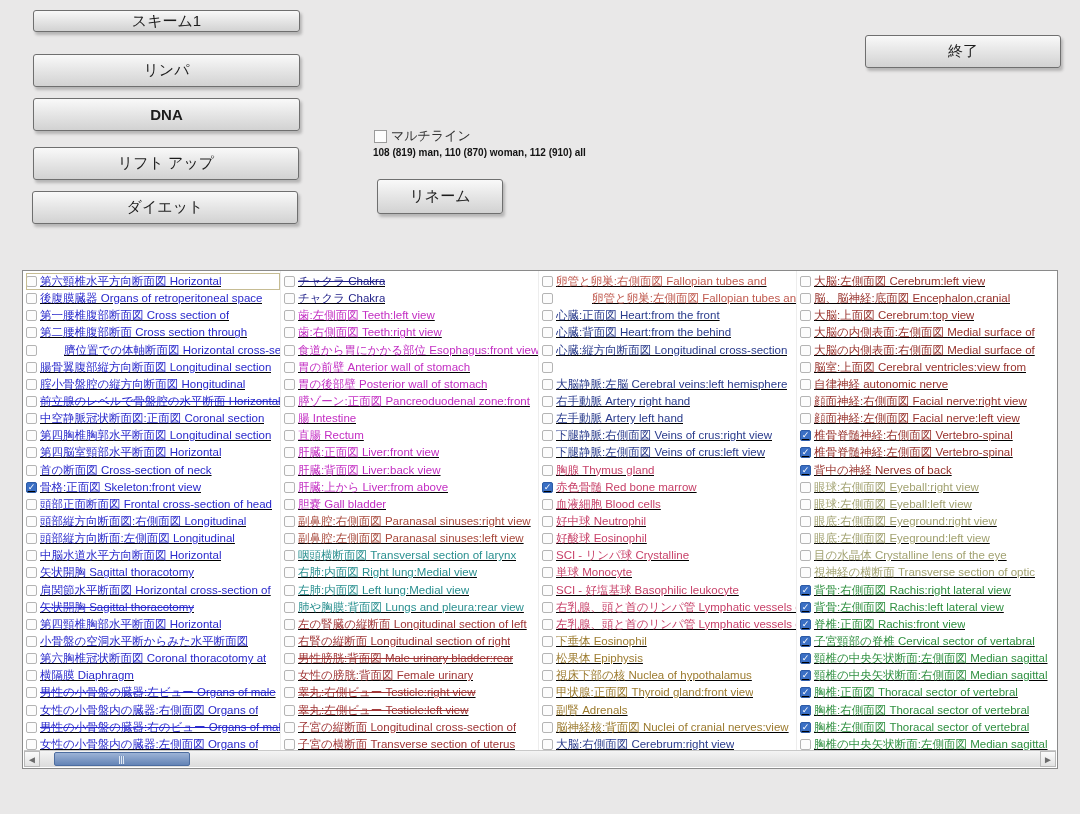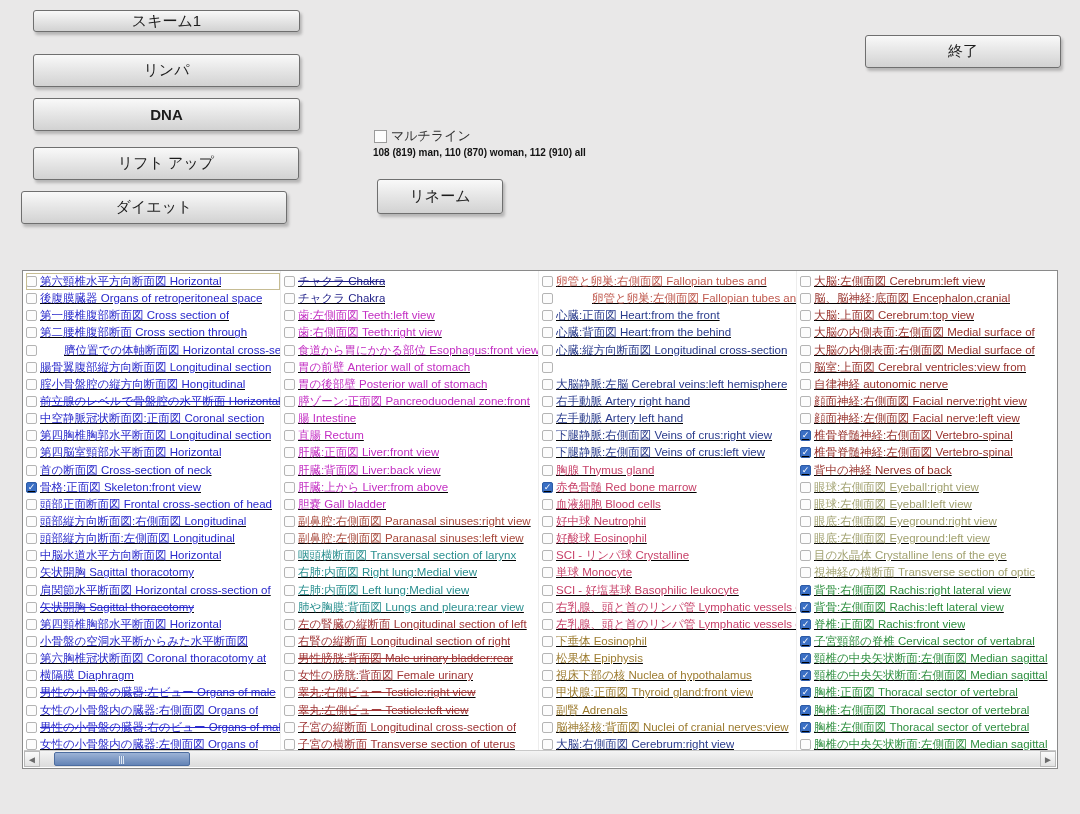--- a/index.html
+++ b/index.html
@@ -13,21 +13,21 @@
     position:absolute;display:flex;align-items:center;justify-content:center;
     background:linear-gradient(#f9f9f9,#e6e6e6 48%,#d2d2d2);
     border:1px solid #6f6f6f;border-radius:3px;
     box-shadow:2px 3px 3px rgba(0,0,0,0.22);
     font-size:15px;color:#1c1c1c;cursor:pointer;
   }
   .btn-scheme1{left:33px;top:10px;width:267px;height:22px;}
   .btn-lymph {left:33px;top:54px;width:267px;height:33px;text-align:right;}
   .btn-dna   {left:33px;top:98px;width:267px;height:33px;font-weight:bold;}
   .btn-lift  {left:33px;top:147px;width:266px;height:33px;}
-  .btn-diet  {left:21px;top:191px;width:266px;height:33px;}
+  .btn-diet  {left:32px;top:191px;width:266px;height:33px;}
   .btn-exit  {left:865px;top:35px;width:196px;height:33px;}
   .btn-rename{left:377px;top:179px;width:126px;height:35px;}
 
   .multiline-row{position:absolute;left:374px;top:127px;display:flex;align-items:center;gap:4px;
     font-size:13px;color:#333;}
   .small-cb{width:11px;height:11px;background:#fdfdfd;border:1px solid #9a9a9a;display:inline-block;}
 
   .status-text{position:absolute;left:373px;top:147px;font-size:10px;color:#141414;font-weight:600;}
 
   .listbox{

